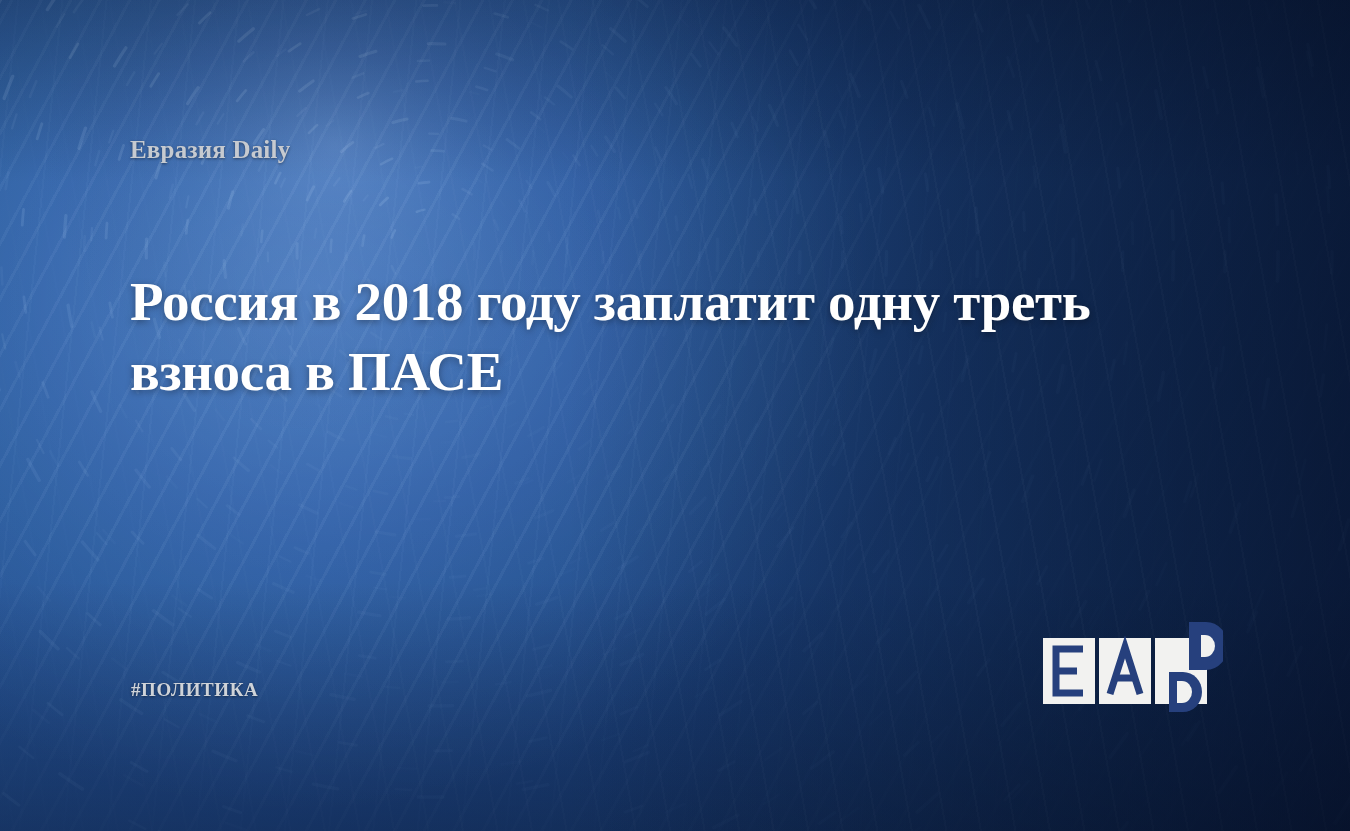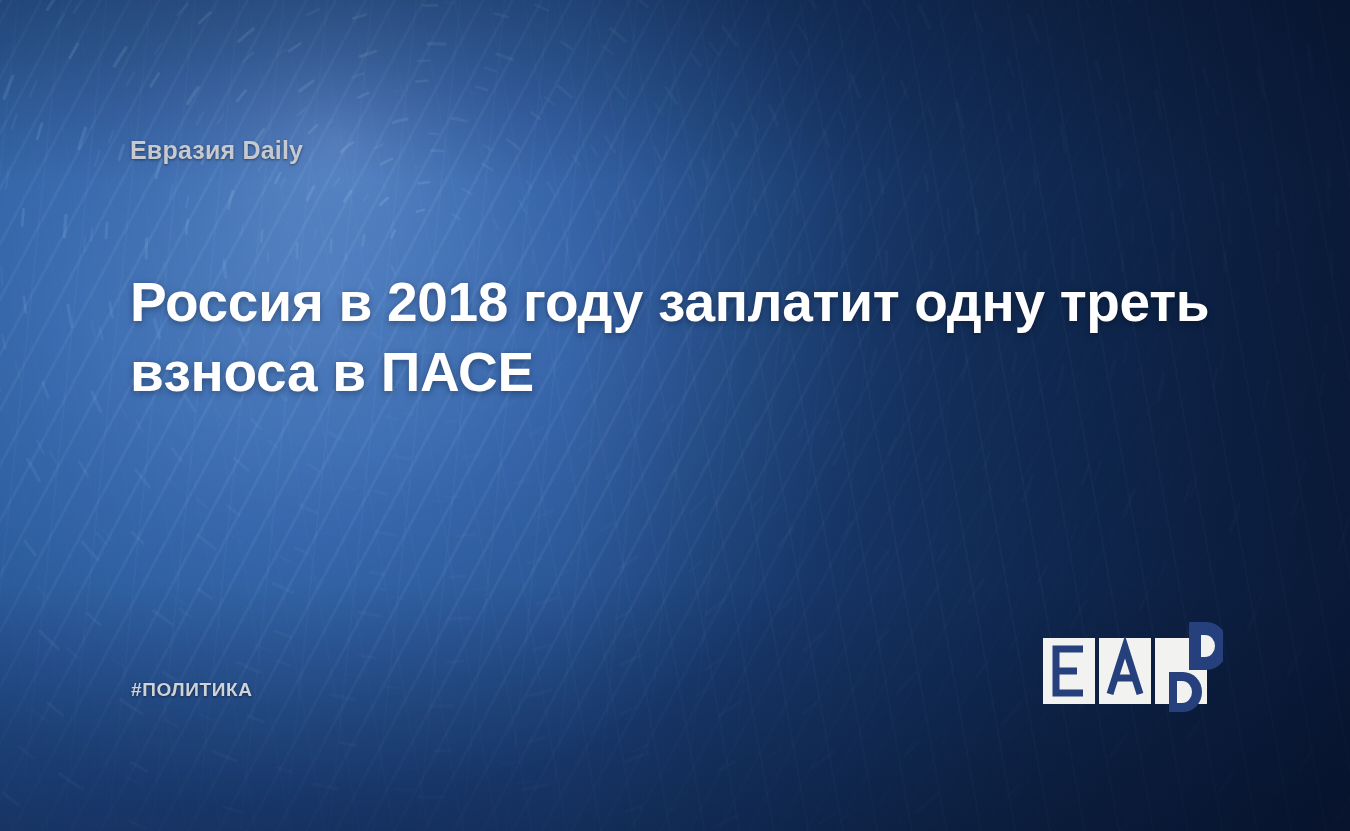--- a/index.html
+++ b/index.html
@@ -9,20 +9,21 @@
     background:#0a1730;
     font-family:"Liberation Sans", sans-serif;
   }
 
   
   .card{
     position:relative;
     width:1350px; height:831px;
     overflow:hidden;
     background:#701a75;
+    font-family:Liberation Serif, serif;
   }
 
   
   .bg-base{
     position:absolute; inset:0;
     background:
       radial-gradient(ellipse 620px 520px at 330px 285px,
           #2b4f8e 0%, #24467f 22%, #1b386c 45%, #143059 65%, #0f2547 85%, #0c1f3e 100%),
       linear-gradient(105deg, #1a3a70 0%, #16336a 30%, #10264f 62%, #0a1b3c 85%, #081534 100%);
     background-blend-mode:screen, normal;

